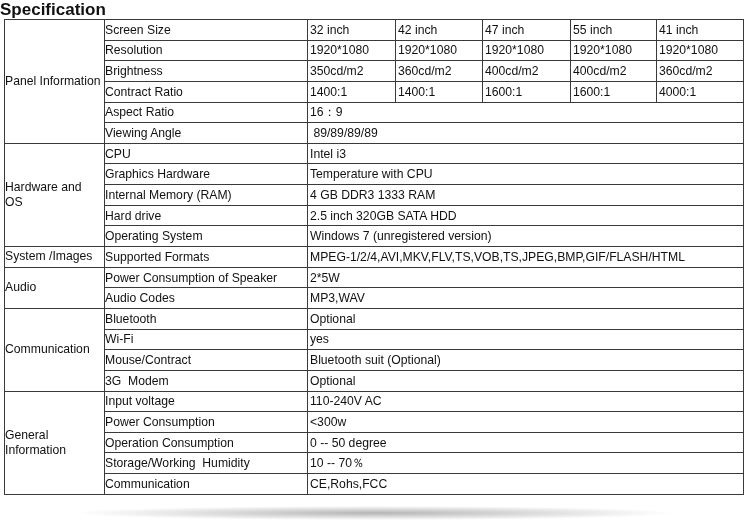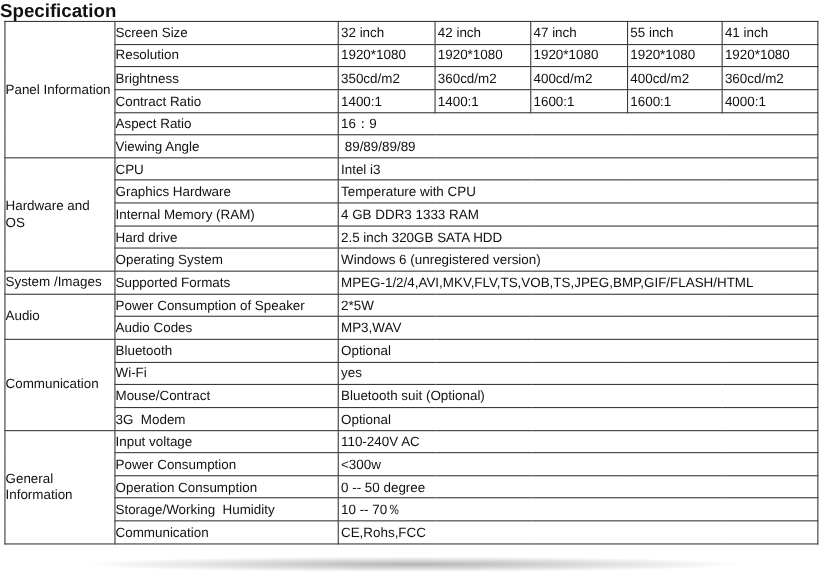--- a/index.html
+++ b/index.html
@@ -83,21 +83,21 @@
     <tr>
       <td class="field">Internal Memory (RAM)</td>
       <td colspan="5">4 GB DDR3 1333 RAM</td>
     </tr>
     <tr>
       <td class="field">Hard drive</td>
       <td colspan="5">2.5 inch 320GB SATA HDD</td>
     </tr>
     <tr>
       <td class="field">Operating System</td>
-      <td colspan="5">Windows 6 (unregistered version)</td>
+      <td colspan="5">Windows 7 (unregistered version)</td>
     </tr>
 
     <tr>
       <td class="group" style="white-space:nowrap">System /Images</td>
       <td class="field">Supported Formats</td>
       <td colspan="5">MPEG-1/2/4,AVI,MKV,FLV,TS,VOB,TS,JPEG,BMP,GIF/FLASH/HTML</td>
     </tr>
 
     <tr>
       <td class="group" rowspan="2">Audio</td>

